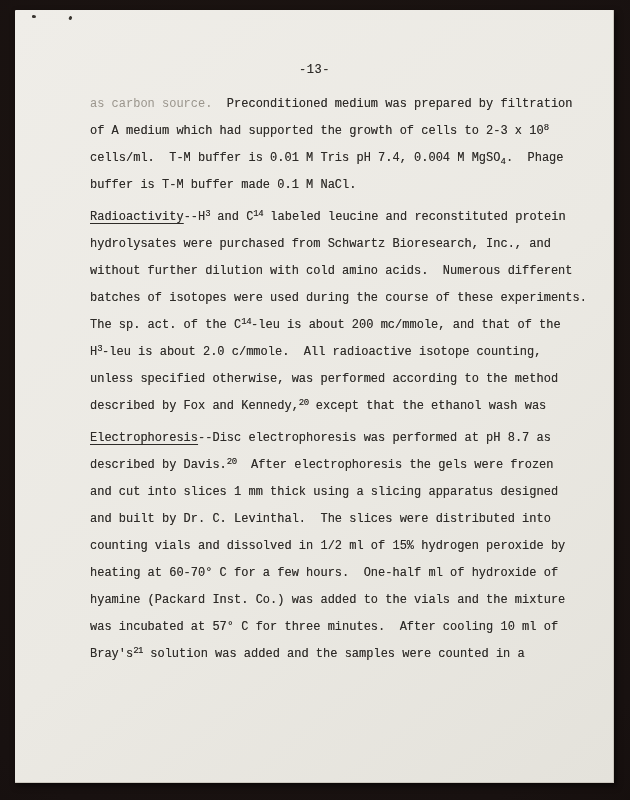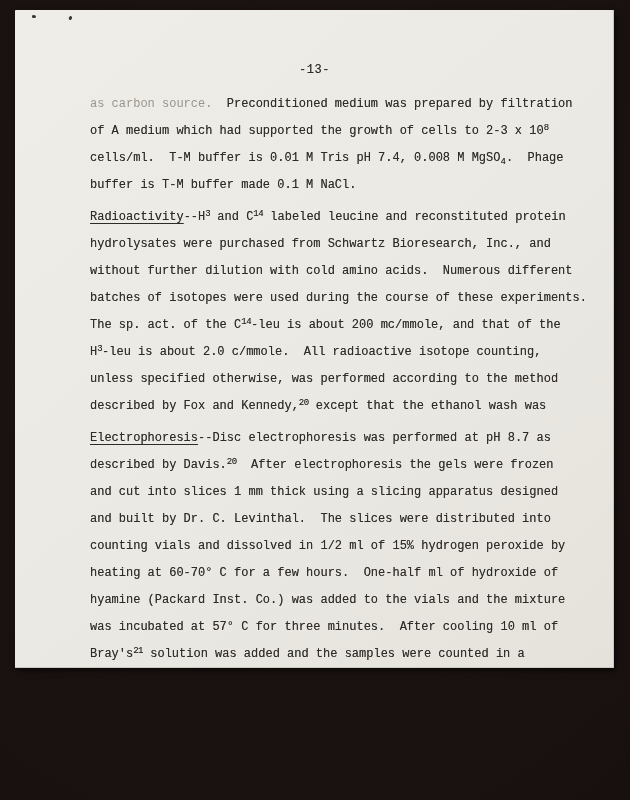--- a/index.html
+++ b/index.html
@@ -20,21 +20,21 @@
     background: radial-gradient(130% 110% at 45% 40%,
                 var(--bg-light, #1d1511) 0%,
                 var(--bg, #181110) 60%,
                 var(--bg-dark, #100a07) 100%);
   }
   .paper {
     position: absolute;
     left: 15px;
     top: 10px;
     width: 599px;
-    height: 658px;
+    height: 773px;
     background: linear-gradient(140deg, #efede8 0%, var(--paper, #ebe9e3) 55%, #e4e2db 100%);
     box-shadow:
       inset -1px 0 0 #c9c5bc,
       inset 0 -1px 0 #ccc8bf,
       2px 3px 6px rgba(0,0,0,0.55);
     border-radius: 1px;
   }
   .speck {
     position: absolute;
     background: #38342f;
@@ -95,21 +95,21 @@
 <div class="scan-bg"></div>
 
 <div class="paper">
   <div class="speck speck-1"></div>
   <div class="speck speck-2"></div>
   <div class="page-number">-13-</div>
   <div class="text-body">
       <div class="para">
         <div class="line"><span class="faded">as carbon source.</span><span>  Preconditioned medium was prepared by filtration</span></div>
         <div class="line"><span>of A medium which had supported the growth of cells to 2-3 x 10</span><span class="sup">8</span></div>
-        <div class="line"><span>cells/ml.  T-M buffer is 0.01 M Tris pH 7.4, 0.008 M MgSO</span><span class="sub">4</span><span>.  Phage</span></div>
+        <div class="line"><span>cells/ml.  T-M buffer is 0.01 M Tris pH 7.4, 0.004 M MgSO</span><span class="sub">4</span><span>.  Phage</span></div>
         <div class="line"><span>buffer is T-M buffer made 0.1 M NaCl.</span></div>
       </div>
       <div class="para">
         <div class="line"><span class="underline">Radioactivity</span><span>--H</span><span class="sup">3</span><span> and C</span><span class="sup">14</span><span> labeled leucine and reconstituted protein</span></div>
         <div class="line"><span>hydrolysates were purchased from Schwartz Bioresearch, Inc., and</span></div>
         <div class="line"><span>without further dilution with cold amino acids.  Numerous different</span></div>
         <div class="line"><span>batches of isotopes were used during the course of these experiments.</span></div>
         <div class="line"><span>The sp. act. of the C</span><span class="sup">14</span><span>-leu is about 200 mc/mmole, and that of the</span></div>
         <div class="line"><span>H</span><span class="sup">3</span><span>-leu is about 2.0 c/mmole.  All radioactive isotope counting,</span></div>
         <div class="line"><span>unless specified otherwise, was performed according to the method</span></div>

